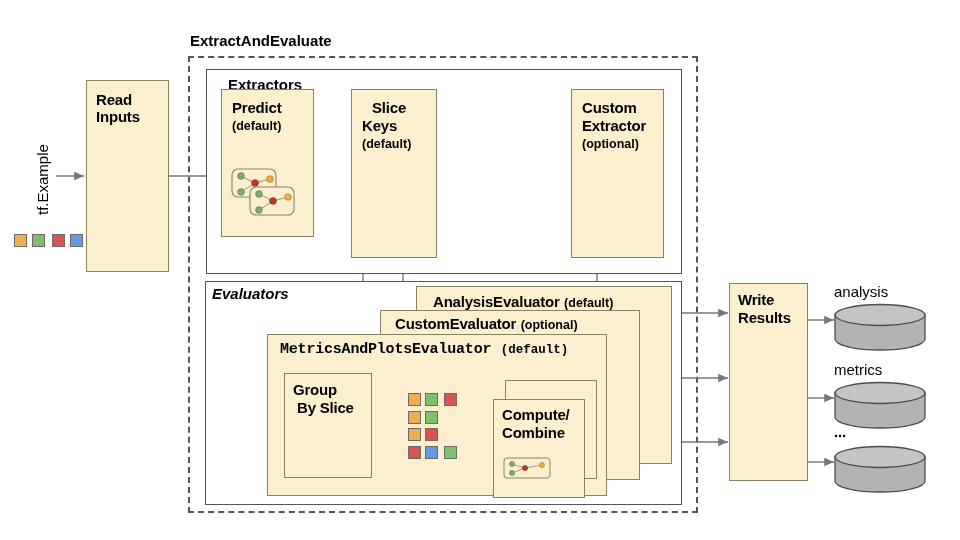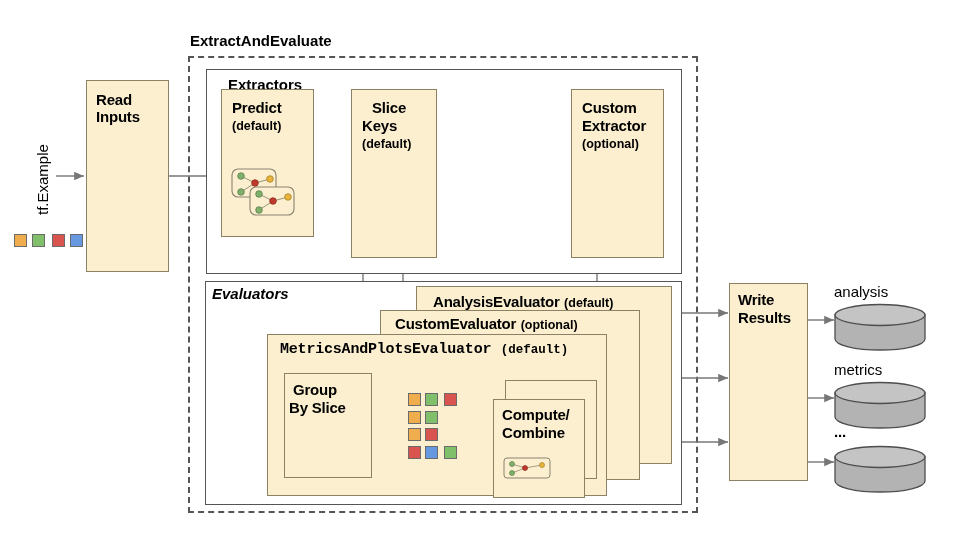--- a/index.html
+++ b/index.html
@@ -144,21 +144,21 @@
 
 <div class="abs fillbox" style="left:267px;top:334px;width:340px;height:162px;z-index:4;">
   <div style="position:absolute;left:12px;top:5px;white-space:nowrap;font-family:Liberation Mono, monospace;">
     <span class="ttl">MetricsAndPlotsEvaluator</span>
     <span class="sub">(default)</span>
   </div>
 </div>
 
 <div class="abs fillbox" style="left:284px;top:373px;width:88px;height:105px;z-index:5;">
   <div class="ttl" style="position:absolute;left:8px;top:8px;">Group</div>
-  <div class="ttl" style="position:absolute;left:4px;top:26px;">By Slice</div>
+  <div class="ttl" style="position:absolute;left:12px;top:26px;">By Slice</div>
 </div>
 
 <div class="abs" style="left:408px;top:393px;width:60px;height:78px;z-index:5;">
   <span class="sq" style="left:0;top:0;background:#f0ad4e;"></span>
   <span class="sq" style="left:17px;top:0;background:#81c06a;"></span>
   <span class="sq" style="left:36px;top:0;background:#d9534f;"></span>
 
   <span class="sq" style="left:0;top:18px;background:#f0ad4e;"></span>
   <span class="sq" style="left:17px;top:18px;background:#81c06a;"></span>
 

